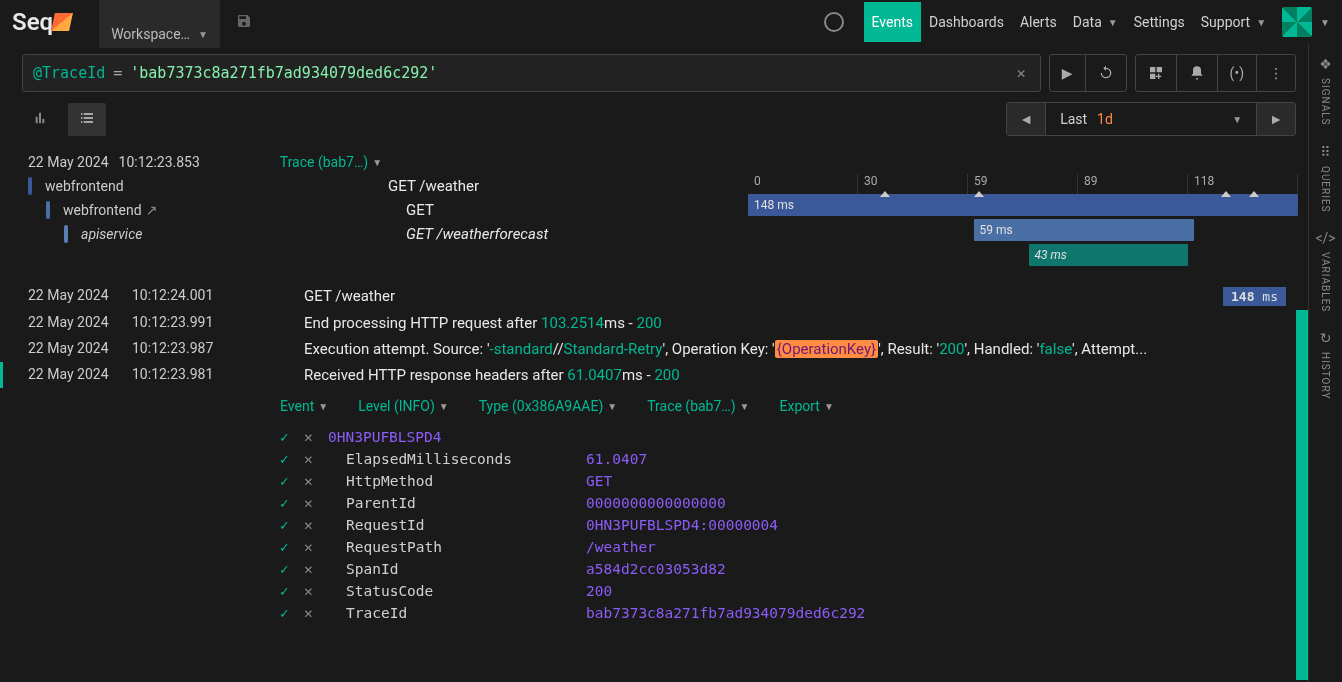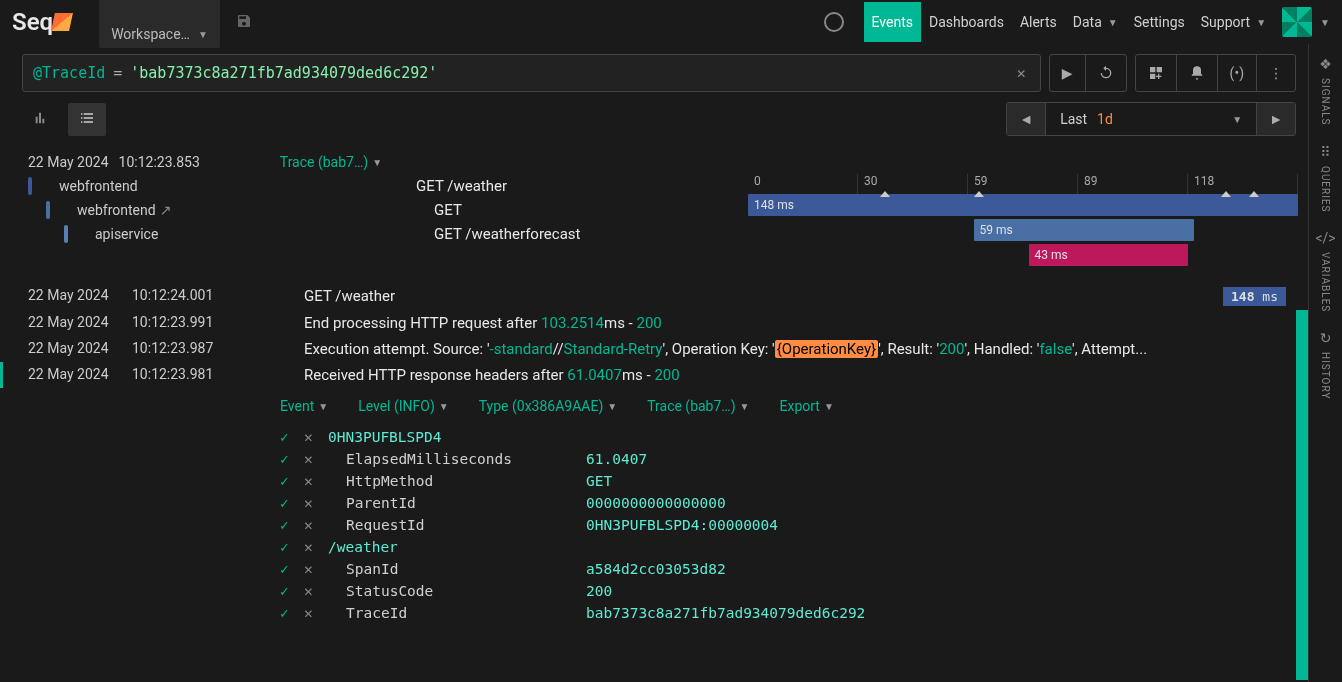--- a/index.html
+++ b/index.html
@@ -170,25 +170,25 @@
 
 .trace-body {
   display: flex;
   padding: 0 0 14px 28px;
 }
 .trace-left { width: 720px; }
 .span-row {
   display: flex;
   align-items: center;
   padding: 3px 0;
-  gap: 27px;
+  gap: 13px;
 }
 .span-row.depth1 { padding-left: 0; }
 .span-row.depth2 { padding-left: 18px; }
-.span-row.depth3 { padding-left: 36px; }
+.span-row.depth3 { padding-left: 36px; font-style: italic; }
 .span-tick {
   width: 4px;
   align-self: stretch;
   background: #666;
   border-radius: 2px;
 }
 .span-tick.c1 { background: #3b5998; }
 .span-tick.c2 { background: #4a6fa5; }
 .span-tick.c3 { background: #5a7fb5; }
 .span-service { color: #ccc; min-width: 110px; }
@@ -241,21 +241,21 @@
   gap: 12px;
   cursor: pointer;
 }
 .ev-row.expanded-row { background: #1a1a1a; border-left: 3px solid #00b894; padding-left: 25px;}
 .ev-ts-date { color: #ccc; min-width: 92px; }
 .ev-ts-time { color: #ccc; min-width: 96px; }
 .ev-msg { flex: 1; color: #e8e8e8; font-size: 15px; white-space: nowrap; overflow: hidden; text-overflow: ellipsis; }
 .num { color: #00b894; }
 .status-ok { color: #00b894; }
 .hlkey { color: #00b894; }
-.warn-chip { background: #ff8c42; color: #000000; padding: 0 2px; border-radius: 2px; }
+.warn-chip { background: #ff8c42; color: #701a75; padding: 0 2px; border-radius: 2px; }
 .false-val { color: #00b894; }
 .dur-badge {
   font-family: monospace;
   background: #3b5998;
   color: #ddd;
   padding: 2px 8px;
   font-size: 13px;
 }
 
 .expanded-toolbar {
@@ -279,21 +279,21 @@
 }
 .prop-row {
   display: flex;
   align-items: center;
   gap: 8px;
   padding: 3px 0;
 }
 .prop-check { color: #00b894; cursor: pointer; width: 16px; }
 .prop-x { color: #888; cursor: pointer; width: 16px; }
 .prop-name { color: #d0d0d0; min-width: 250px; padding-left: 18px; }
-.prop-val { color: #5eead4; }
+.prop-val { color: #8b5cf6; }
 
 .scroll-accent {
   position: absolute;
   right: 34px;
   top: 310px;
   width: 12px;
   height: 370px;
   background: #00b894;
 }
 
@@ -431,21 +431,21 @@
                   <div class="marker" style="left: 24%;"></div>
                   <div class="marker" style="left: 41%;"></div>
                   <div class="marker" style="left: 86%;"></div>
                   <div class="marker" style="left: 91%;"></div>
                 </div>
               </div>
               <div class="gantt-row">
                 <div class="gantt-bar" style="left: 41%; width: 40%; background: rgb(74, 111, 165);">59 ms</div>
               </div>
               <div class="gantt-row">
-                <div class="gantt-bar" style="left: 51%; width: 29%; background: #be185d;">43 ms</div>
+                <div class="gantt-bar" style="left: 51%; width: 29%; background: #0f766e; font-style: italic;">43 ms</div>
               </div>
             </div>
         </div>
       </div>
 
       <div id="event-rows">
           <div class="ev-row">
             <span class="ev-ts-date">22 May 2024</span>
             <span class="ev-ts-time">10:12:24.001</span>
             <span style="width: 52px;"></span>
@@ -503,20 +503,21 @@
             </div>
             <div class="prop-row">
               <span class="prop-check">✓</span>
               <span class="prop-x">✕</span>
               <span class="prop-name">RequestId</span>
               <span class="prop-val">0HN3PUFBLSPD4:00000004</span>
             </div>
             <div class="prop-row">
               <span class="prop-check">✓</span>
               <span class="prop-x">✕</span>
+              <span class="prop-name">RequestPath</span>
               <span class="prop-val">/weather</span>
             </div>
             <div class="prop-row">
               <span class="prop-check">✓</span>
               <span class="prop-x">✕</span>
               <span class="prop-name">SpanId</span>
               <span class="prop-val">a584d2cc03053d82</span>
             </div>
             <div class="prop-row">
               <span class="prop-check">✓</span>

